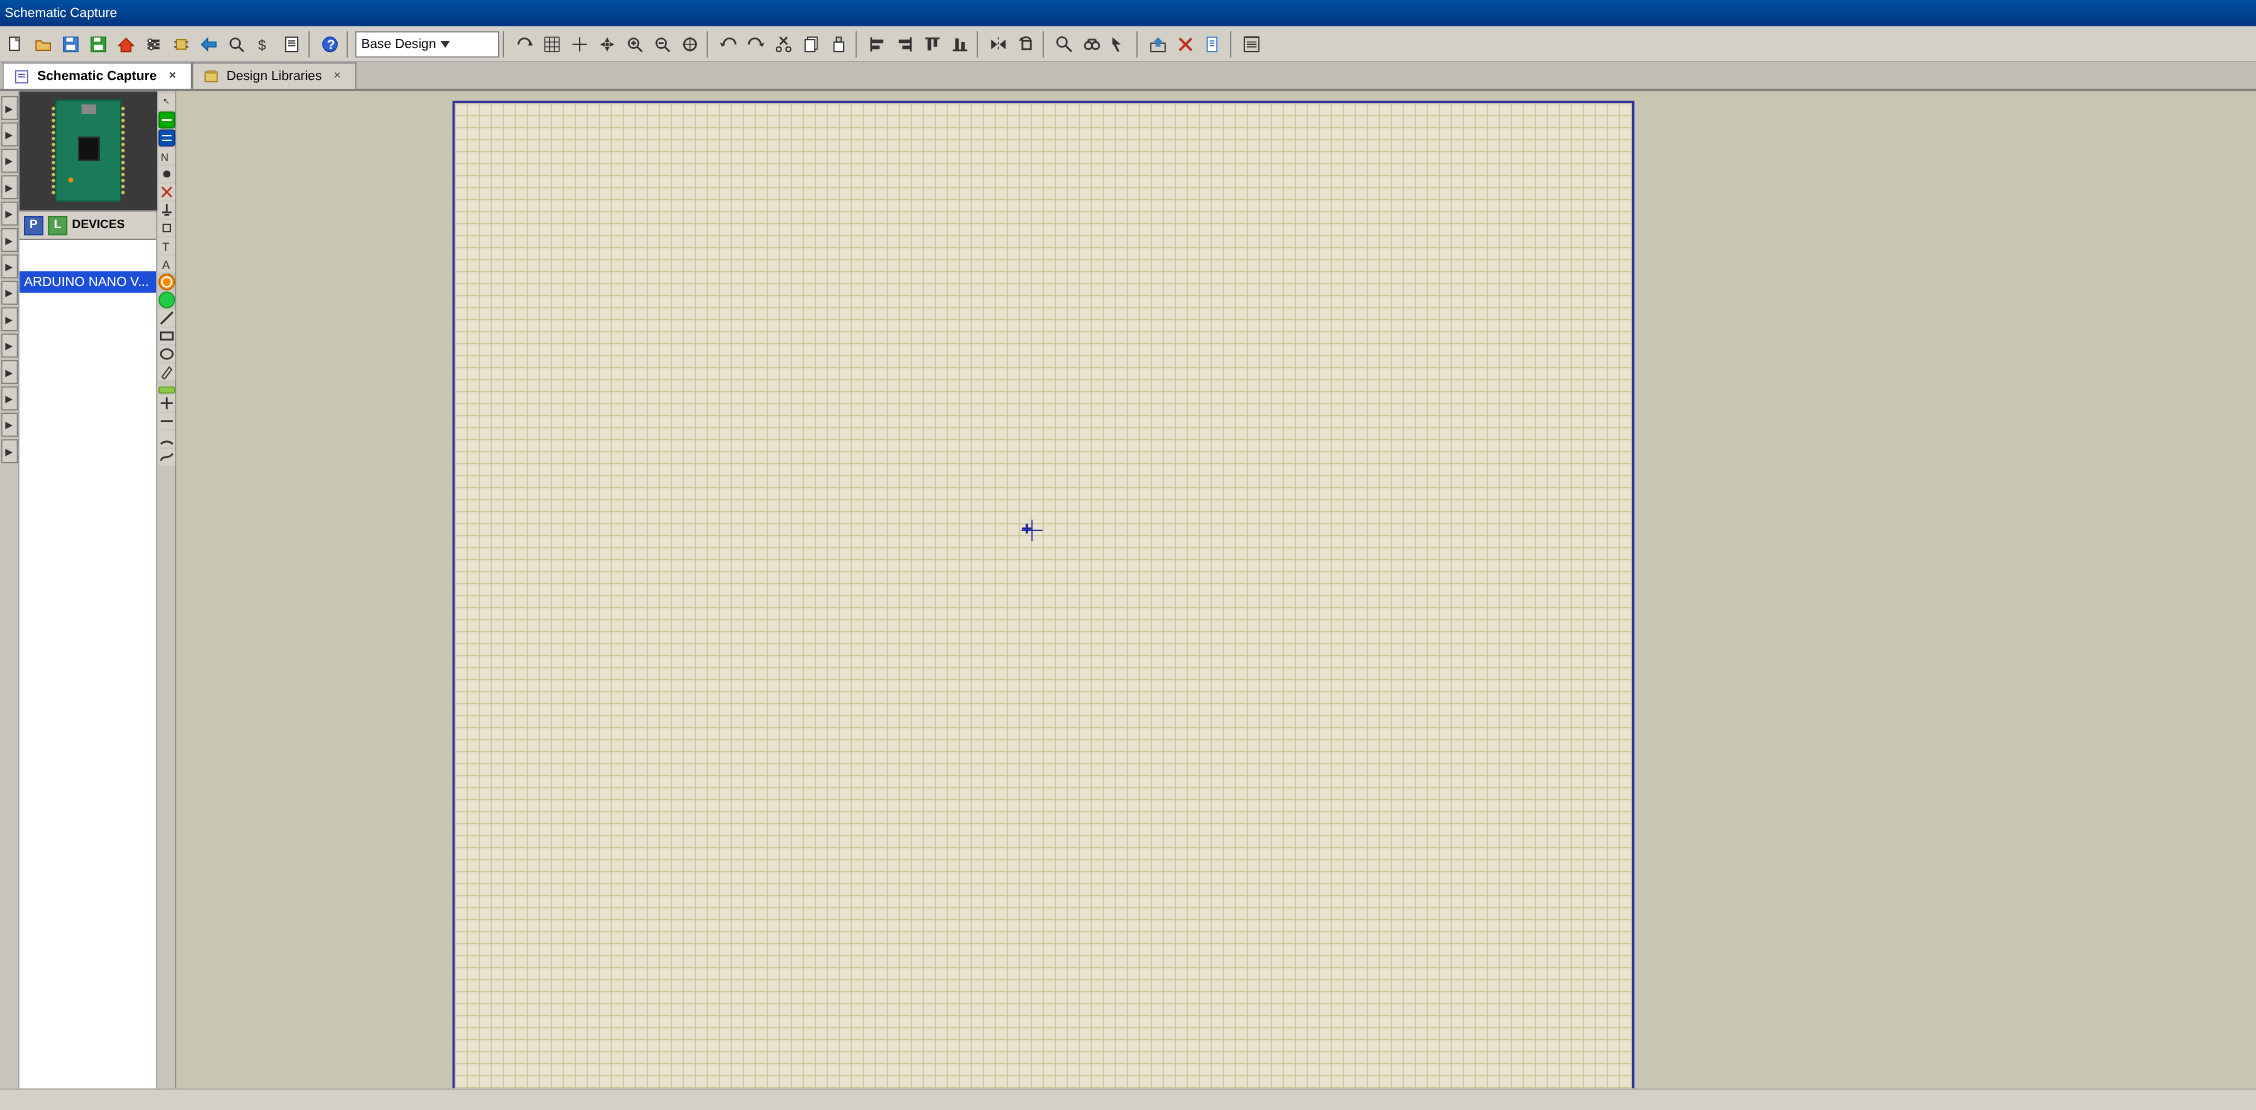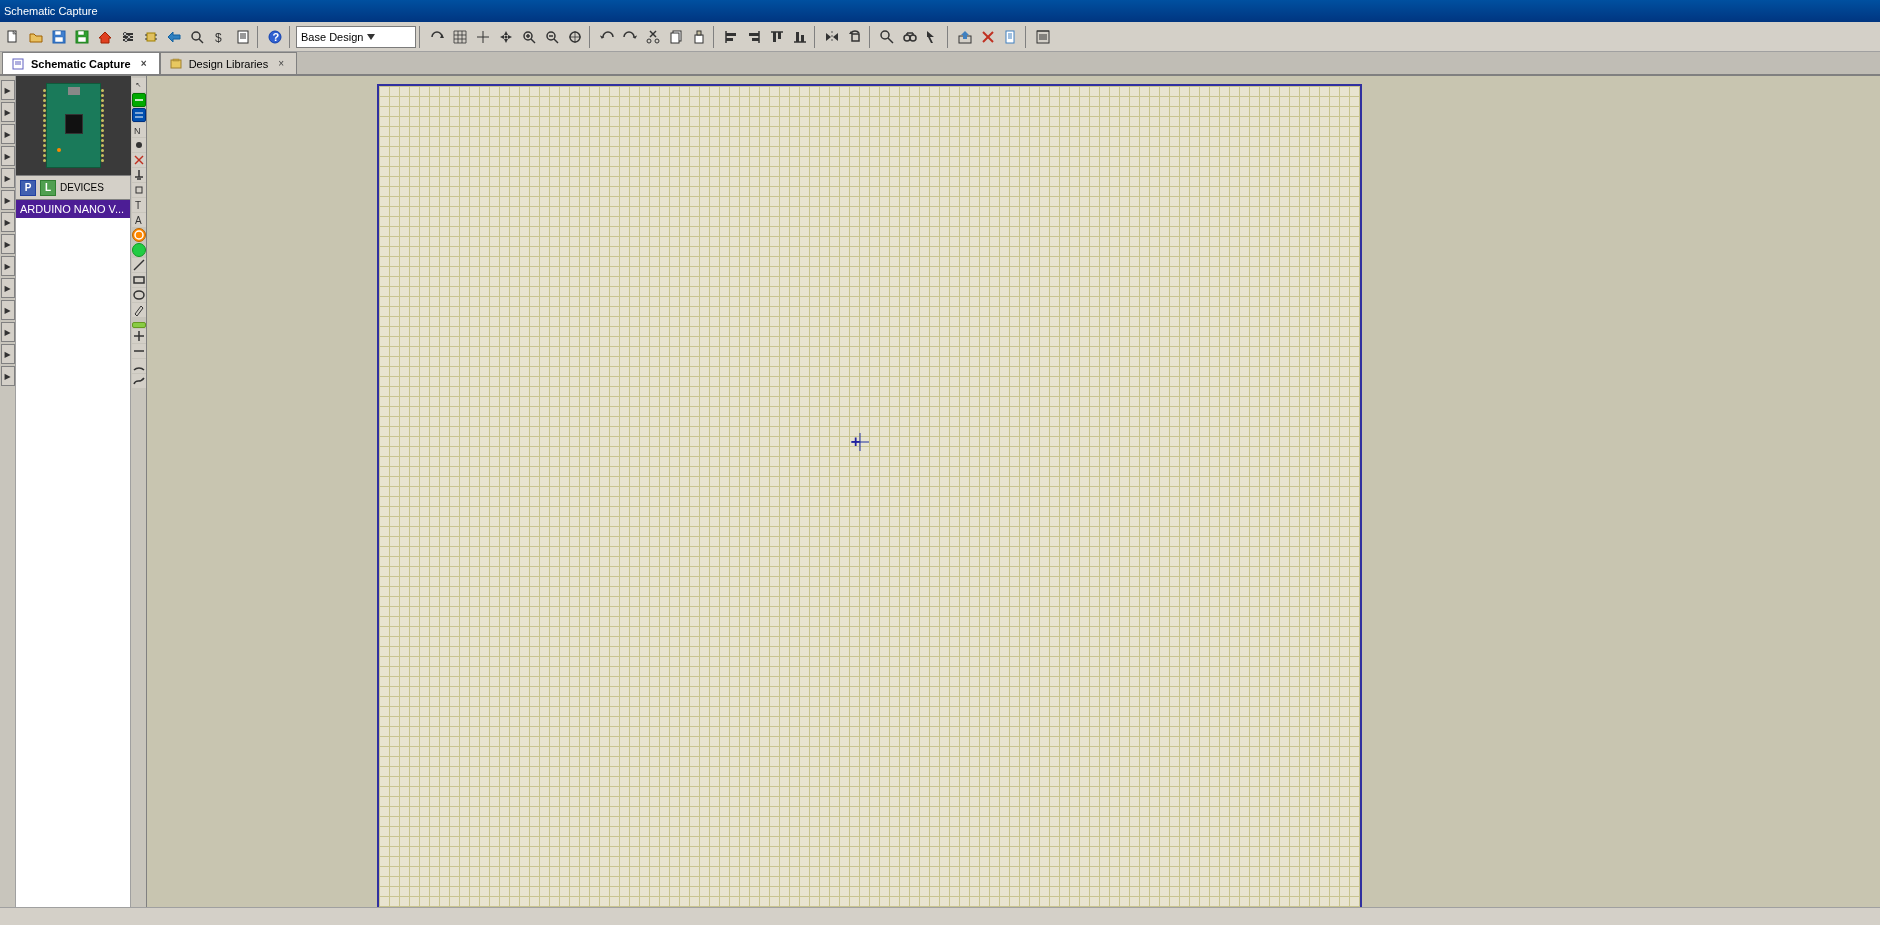--- a/index.html
+++ b/index.html
@@ -254,43 +254,44 @@
       color: white;
       font-size: 10px;
       font-weight: bold;
       display: flex;
       align-items: center;
       justify-content: center;
       cursor: pointer;
     }
     #panel-label {
       font-size: 10px;
-      font-weight: normal;
+      font-weight: bold;
       color: #000;
     }
 
     
     #device-list {
       flex: 1;
       background: white;
       overflow-y: auto;
     }
     .device-item {
       height: 18px;
       padding: 0 4px;
       display: flex;
       align-items: center;
       font-size: 11px;
       cursor: pointer;
       white-space: nowrap;
       overflow: hidden;
     }
     .device-item.selected {
-      background: #4c1d95;
+      background: #1d4ed8;
       color: white;
+      margin-top: 26px;
     }
 
     
     #tools-sidebar {
       width: 16px;
       background: #c8c5bc;
       border-right: 1px solid #808080;
       display: flex;
       flex-direction: column;
       align-items: center;

